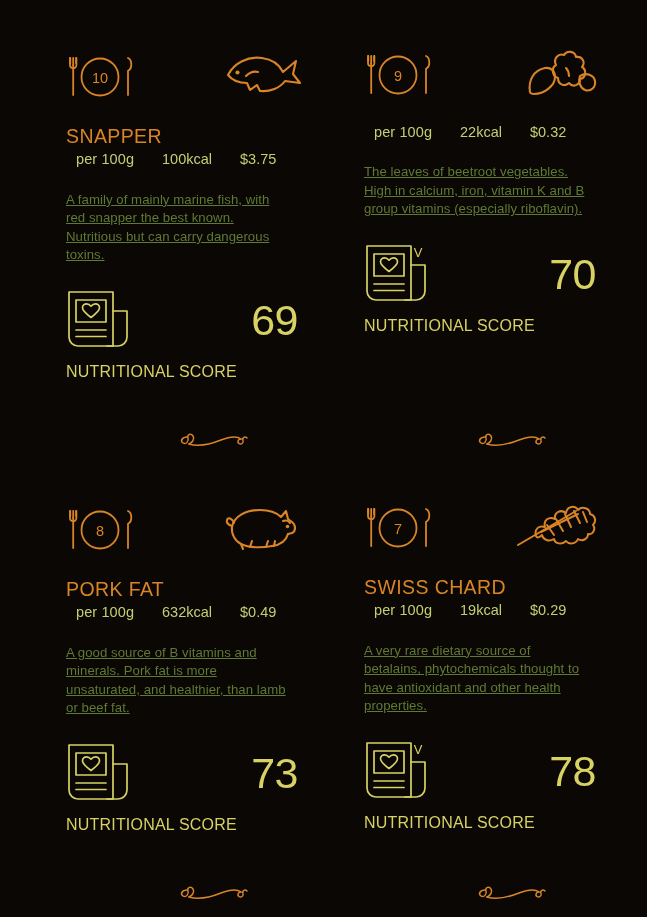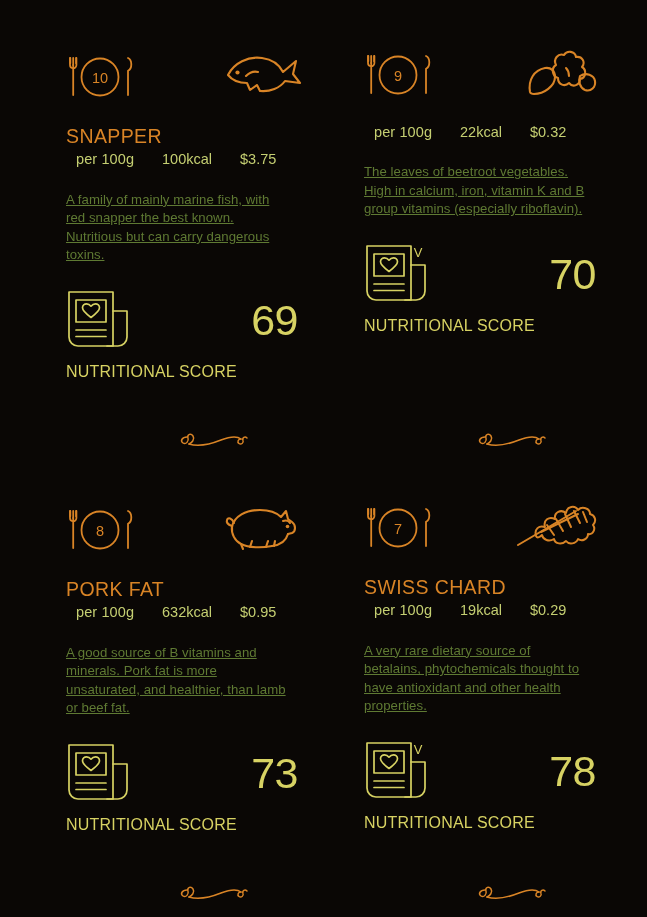--- a/index.html
+++ b/index.html
@@ -291,21 +291,21 @@
               <path d="M19 41 C27 45 40 45 50 43"></path>
             </g>
           </svg>
         </span>
       </div>
 
       <h2 class="food-title">PORK FAT</h2>
       <div class="stats">
         <span class="stat-per">per 100g</span>
         <span>632kcal</span>
-        <span>$0.95</span>
+        <span>$0.49</span>
       </div>
       <p class="desc">A good source of B vitamins and minerals. Pork fat is more unsaturated, and healthier, than lamb or beef fat.</p>
 
       <div class="score-block">
         <span class="score-icon">
           <svg width="68" height="62" viewBox="0 0 68 62">
             <g fill="none" stroke="#d7d263" stroke-width="1.7" stroke-linecap="round" stroke-linejoin="round">
               <path d="M3 3 h44 v54 H12 a9 9 0 0 1 -9 -9 Z"></path>
               <rect x="10" y="11" width="30" height="22"></rect>
               <path d="M25 28.5 C19 24 16.5 21.5 16.5 18.8 C16.5 16.4 18.4 14.8 20.6 14.8

